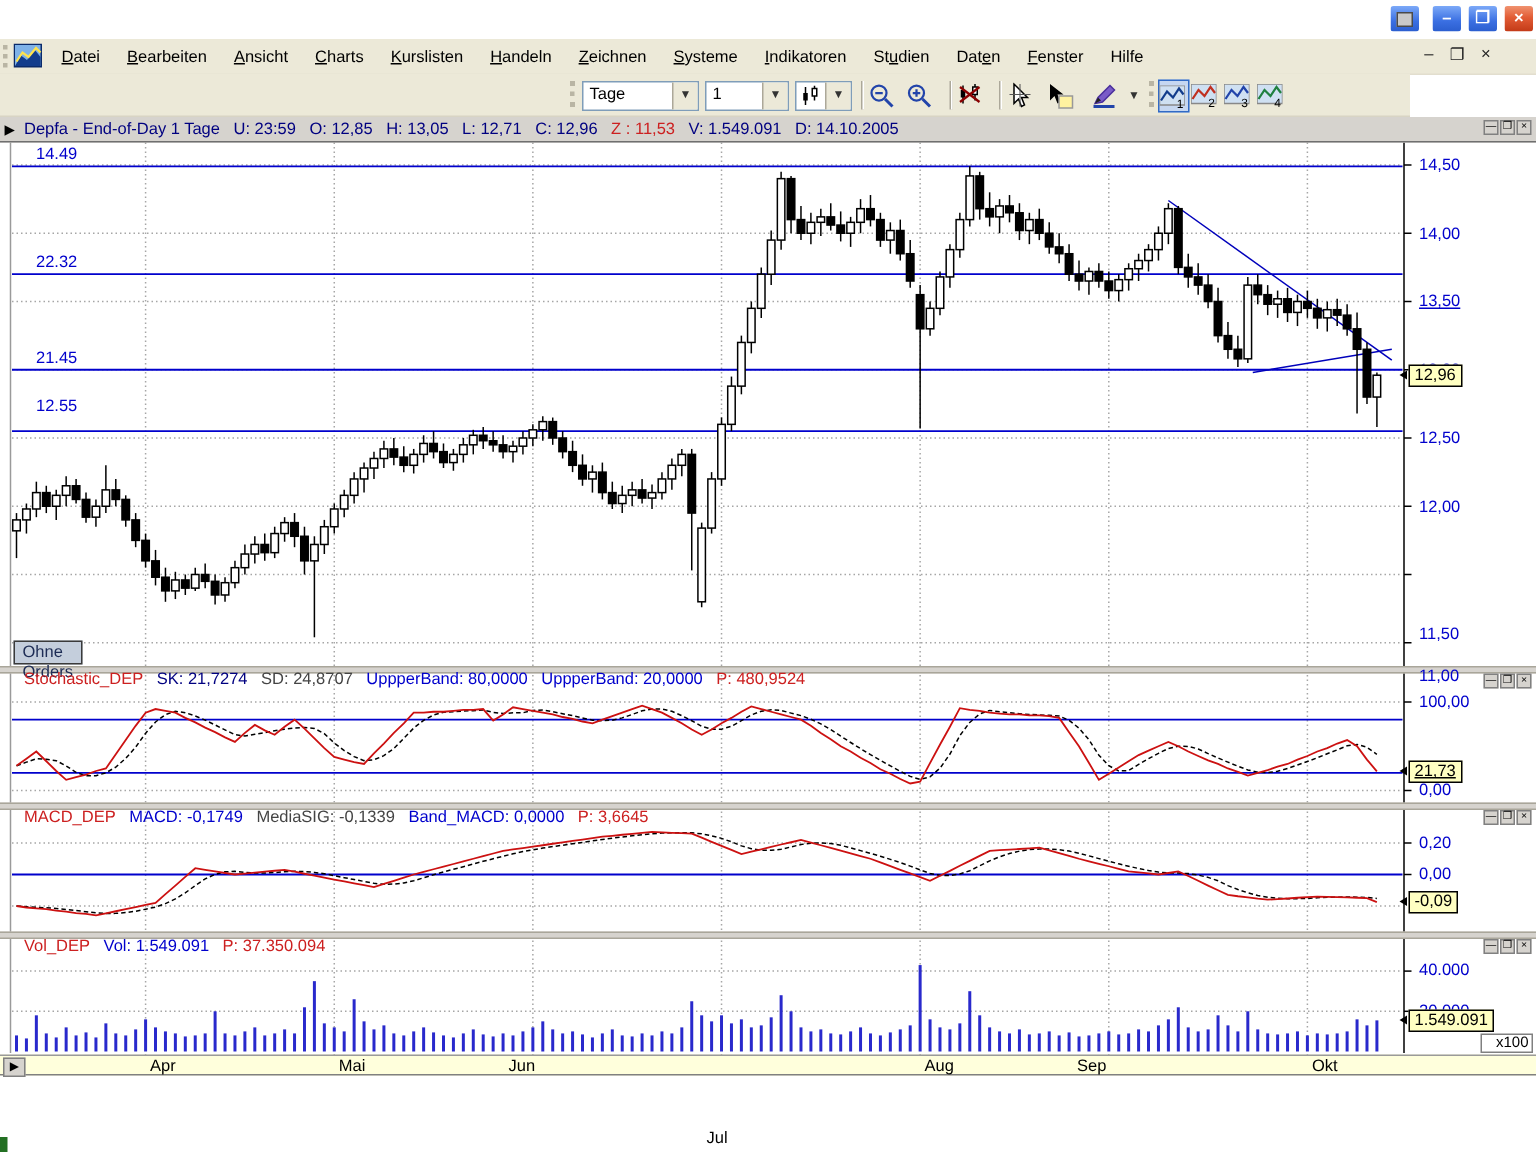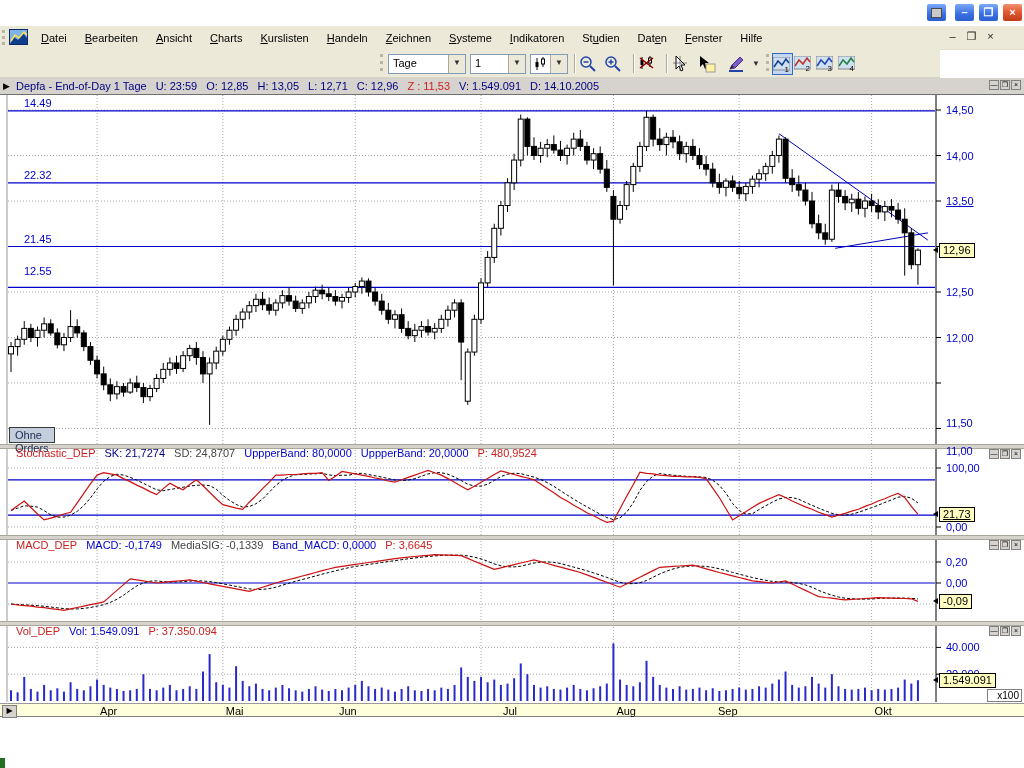--- a/index.html
+++ b/index.html
@@ -791,20 +791,20 @@
       <div class="tag" style="top: 593.85px;">-0,09</div>
       <div class="tag-arrow" style="top: 677.242px;"></div>
       <div class="tag" style="top: 673.242px;">1.549.091</div>
     </div>
 
   <div class="abs z5" id="time-axis">
     <div id="ta-btn">▶</div>
   <div class="month-label" style="left: 100.06px;">Apr</div>
       <div class="month-label" style="left: 225.84px;">Mai</div>
       <div class="month-label" style="left: 339px;">Jun</div>
-      <div class="month-label" style="left: 503px;">Jul</div>
+      <div class="month-label" style="left: 471px; margin-top: 48px;">Jul</div>
       <div class="month-label" style="left: 616.42px;">Aug</div>
       <div class="month-label" style="left: 718px;">Sep</div>
       <div class="month-label" style="left: 874.6px;">Okt</div>
     </div>
 
   <div class="abs z5" id="green-sq"></div>
 </div>
 
 </body></html>

